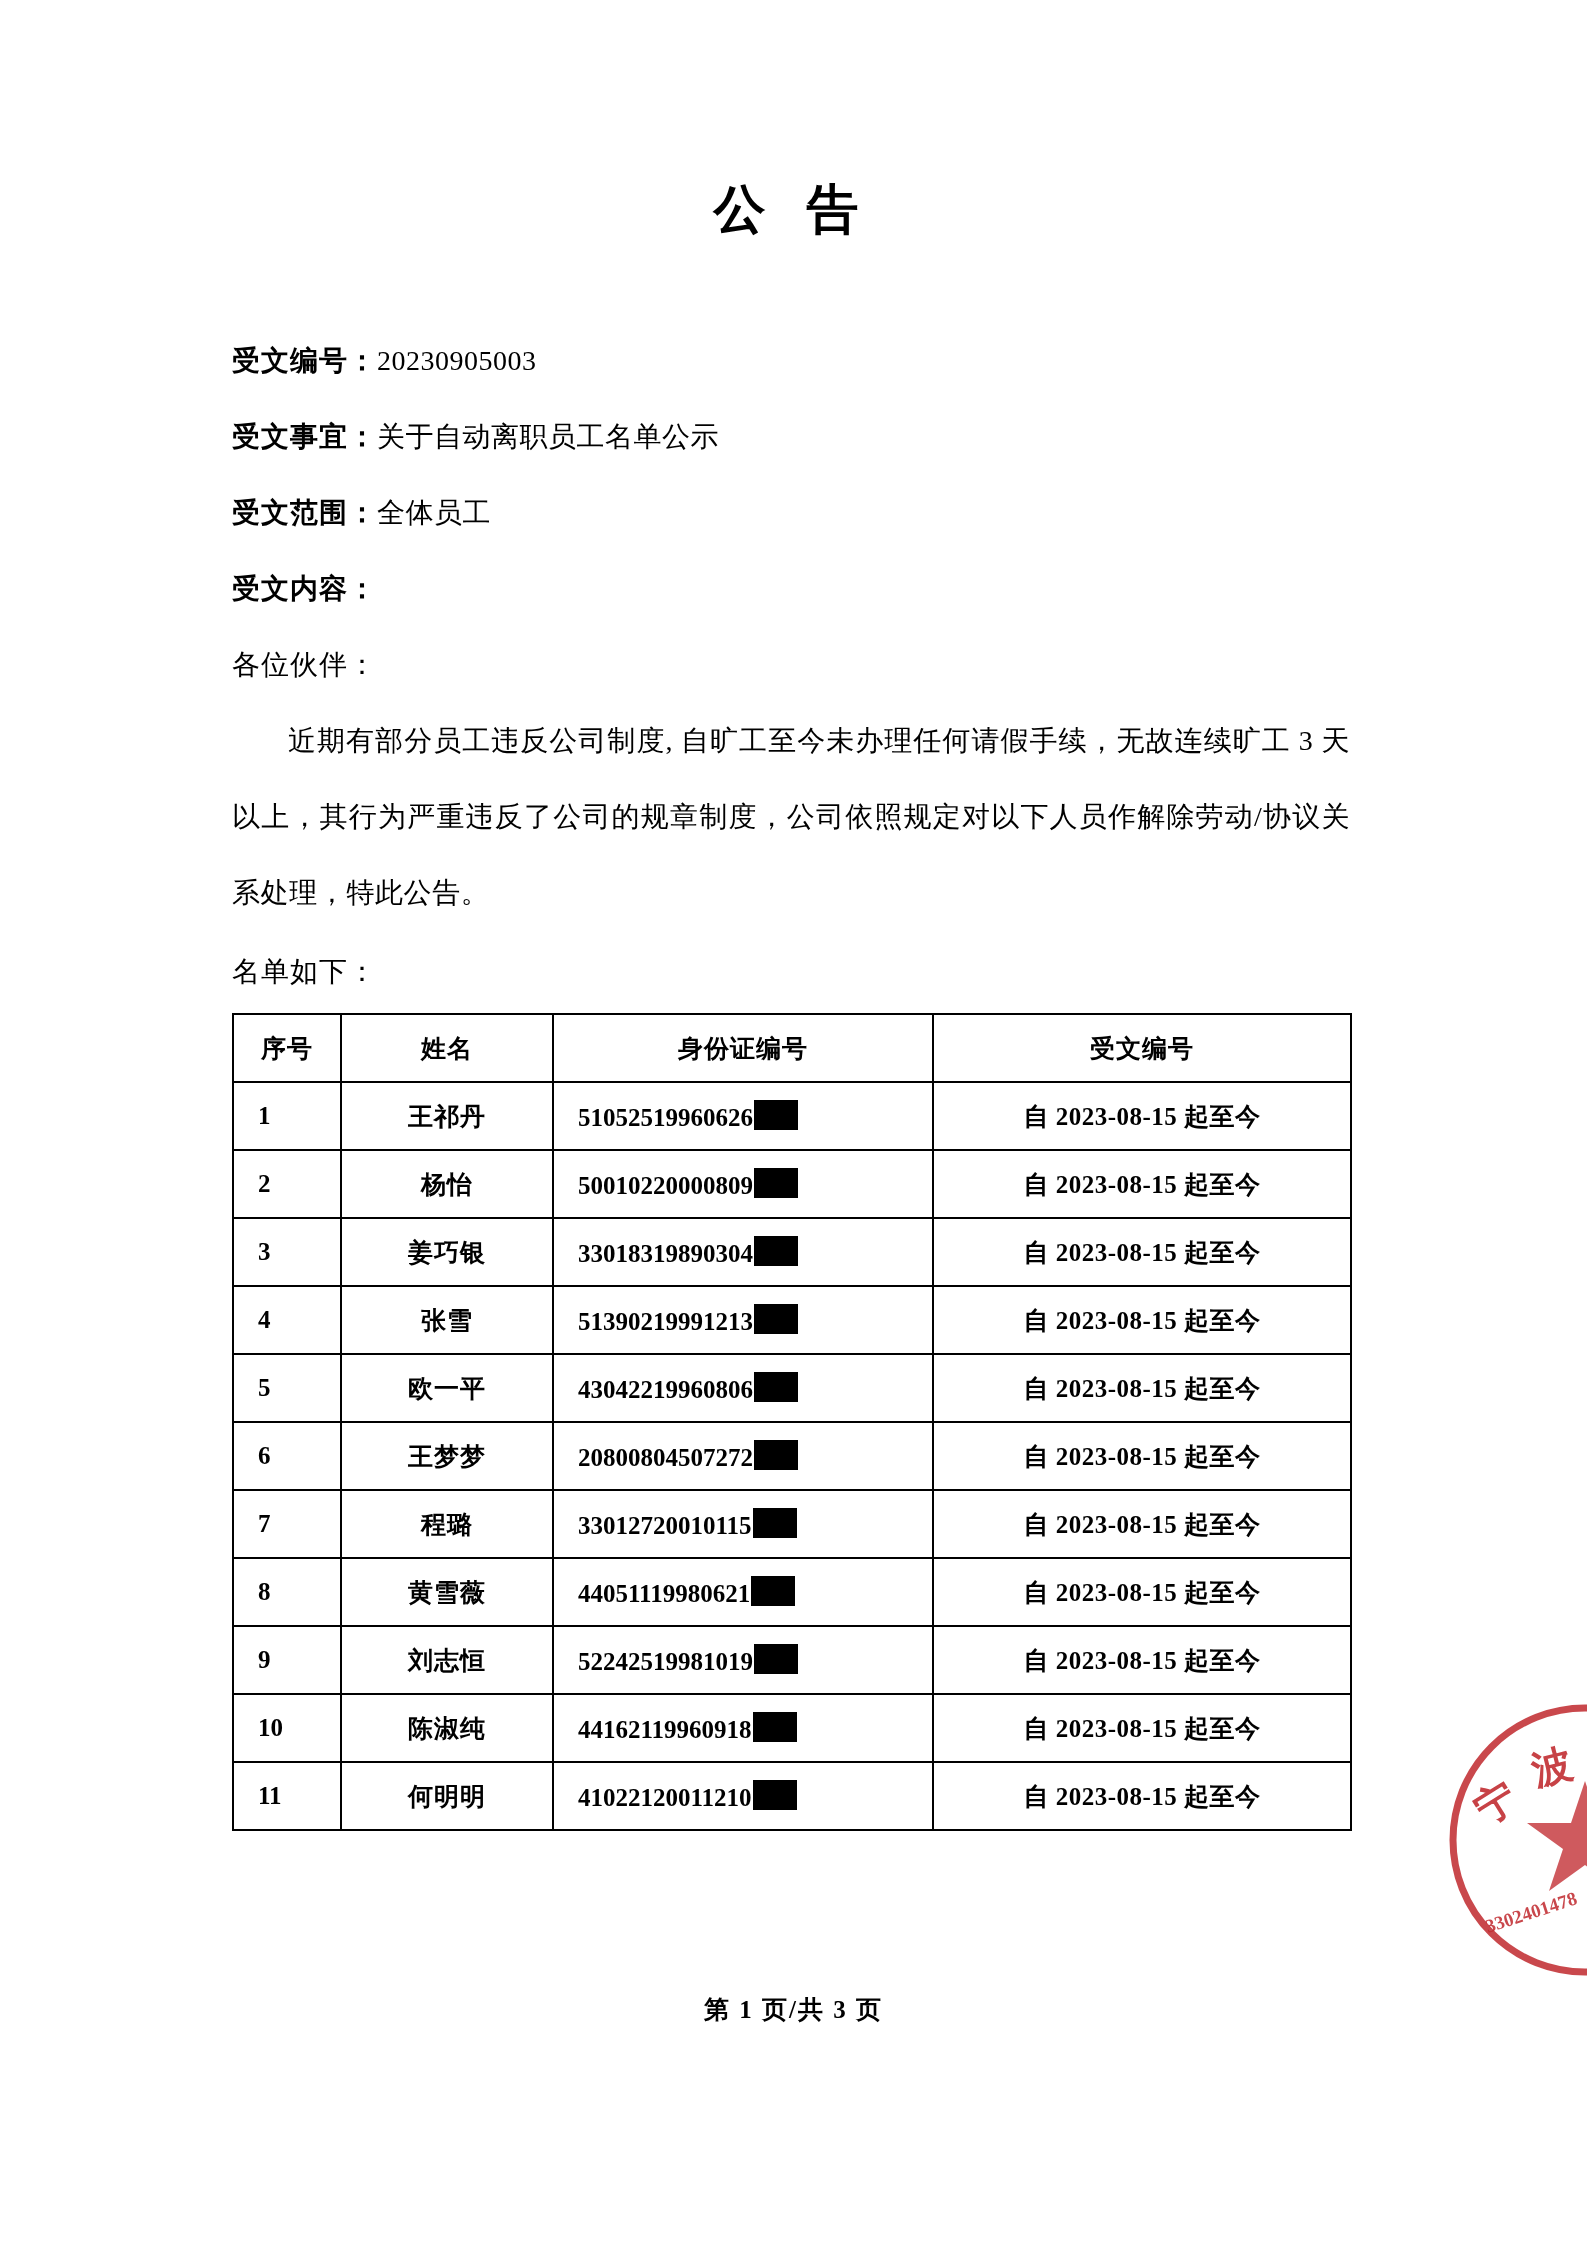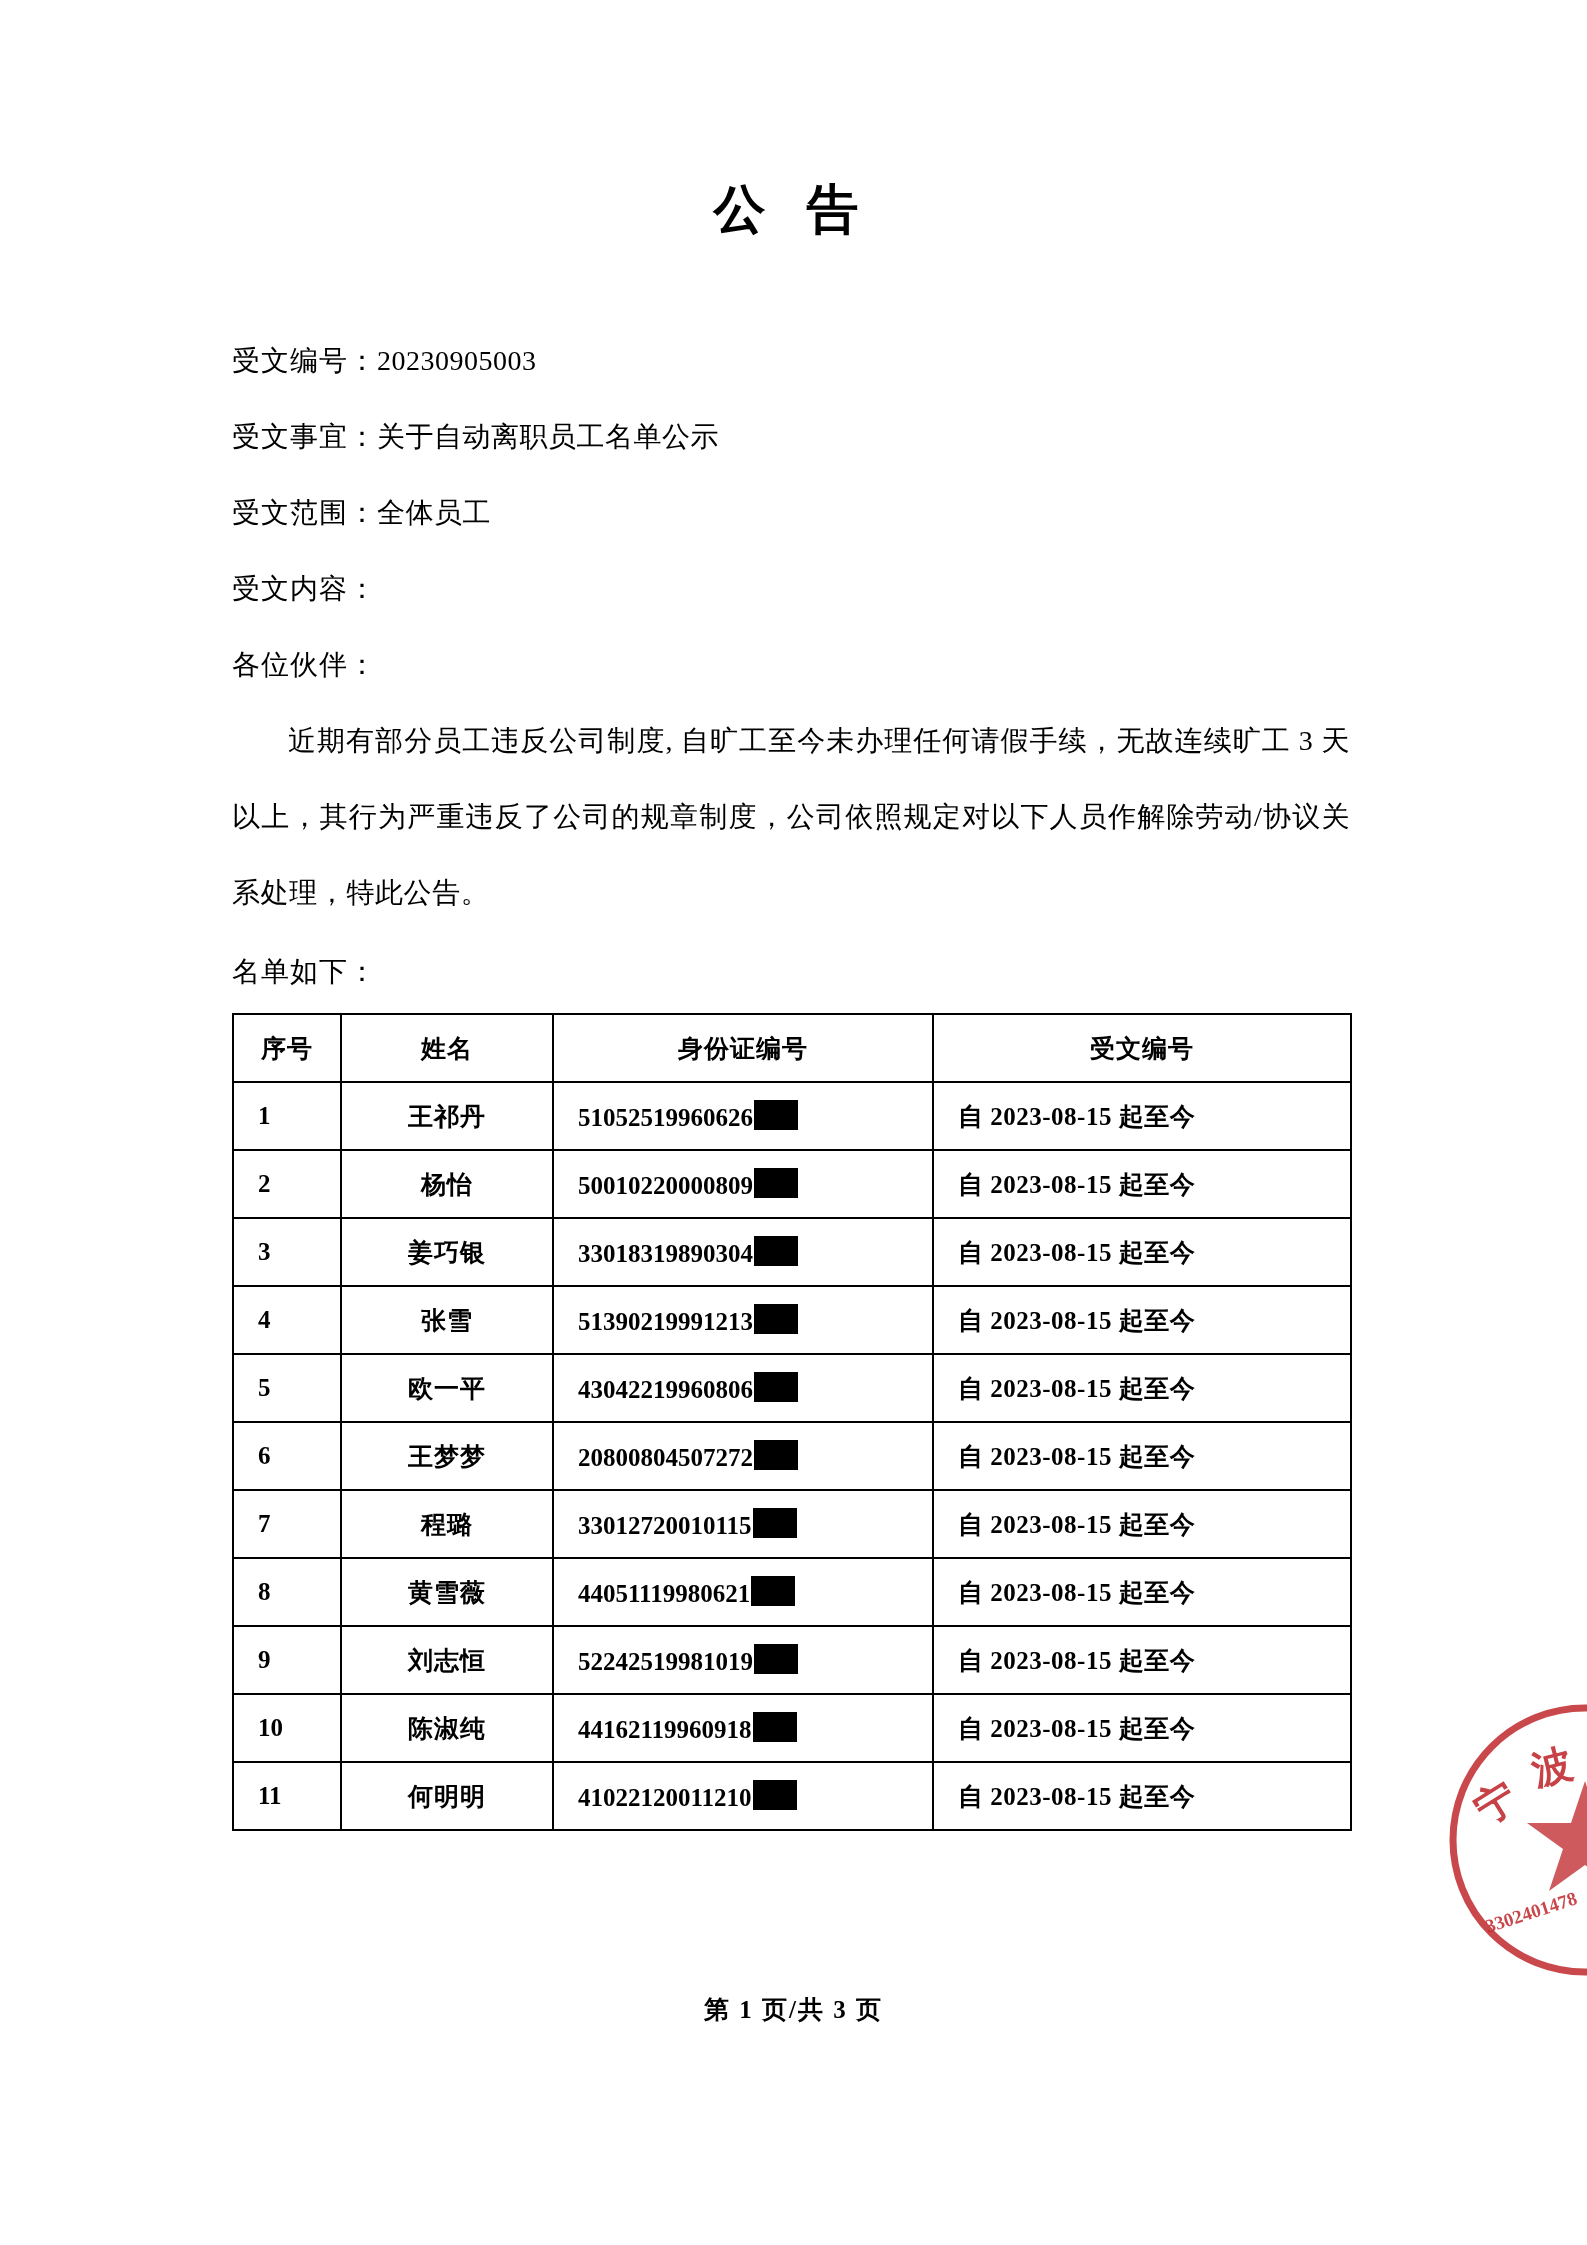--- a/index.html
+++ b/index.html
@@ -39,21 +39,21 @@
   }
   .meta-block {
     margin-top: 78px;
   }
   .meta-row {
     font-size: 28px;
     line-height: 76px;
     white-space: nowrap;
   }
   .meta-label {
-    font-weight: normal;
+    font-weight: bold;
     letter-spacing: 1px;
   }
   .meta-value {
     font-weight: normal;
     letter-spacing: 0.5px;
   }
   .salutation {
     font-size: 28px;
     line-height: 76px;
     letter-spacing: 1px;
@@ -114,20 +114,21 @@
   }
   .redaction {
     display: inline-block;
     background: #000000;
     width: 44px;
     height: 30px;
     vertical-align: -4px;
     margin-left: 1px;
   }
   td.date {
+    text-align: center;
     letter-spacing: 0.5px;
     border-radius: 17px;
   }
   .footer {
     position: absolute;
     left: 0;
     top: 1993px;
     width: 1587px;
     text-align: center;
     font-size: 25px;

